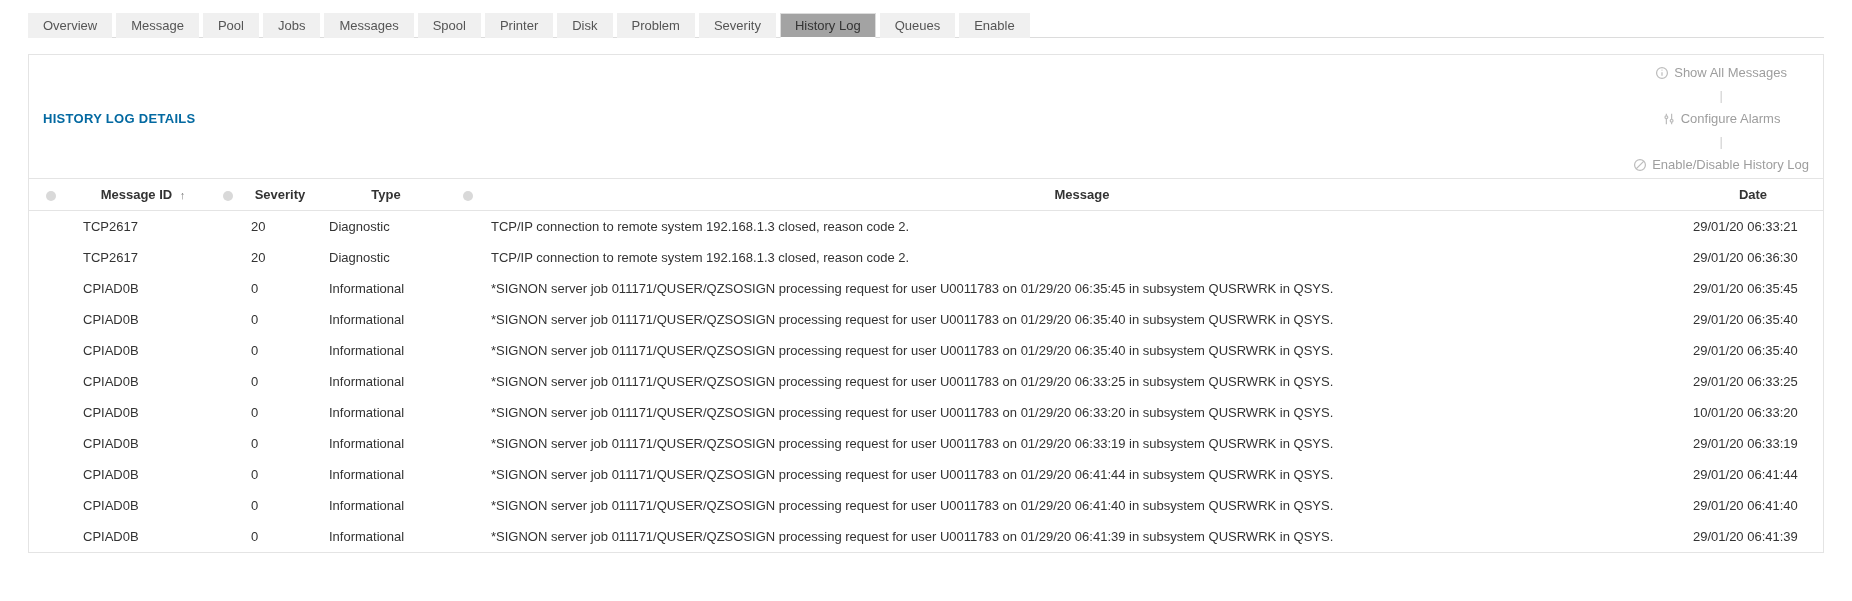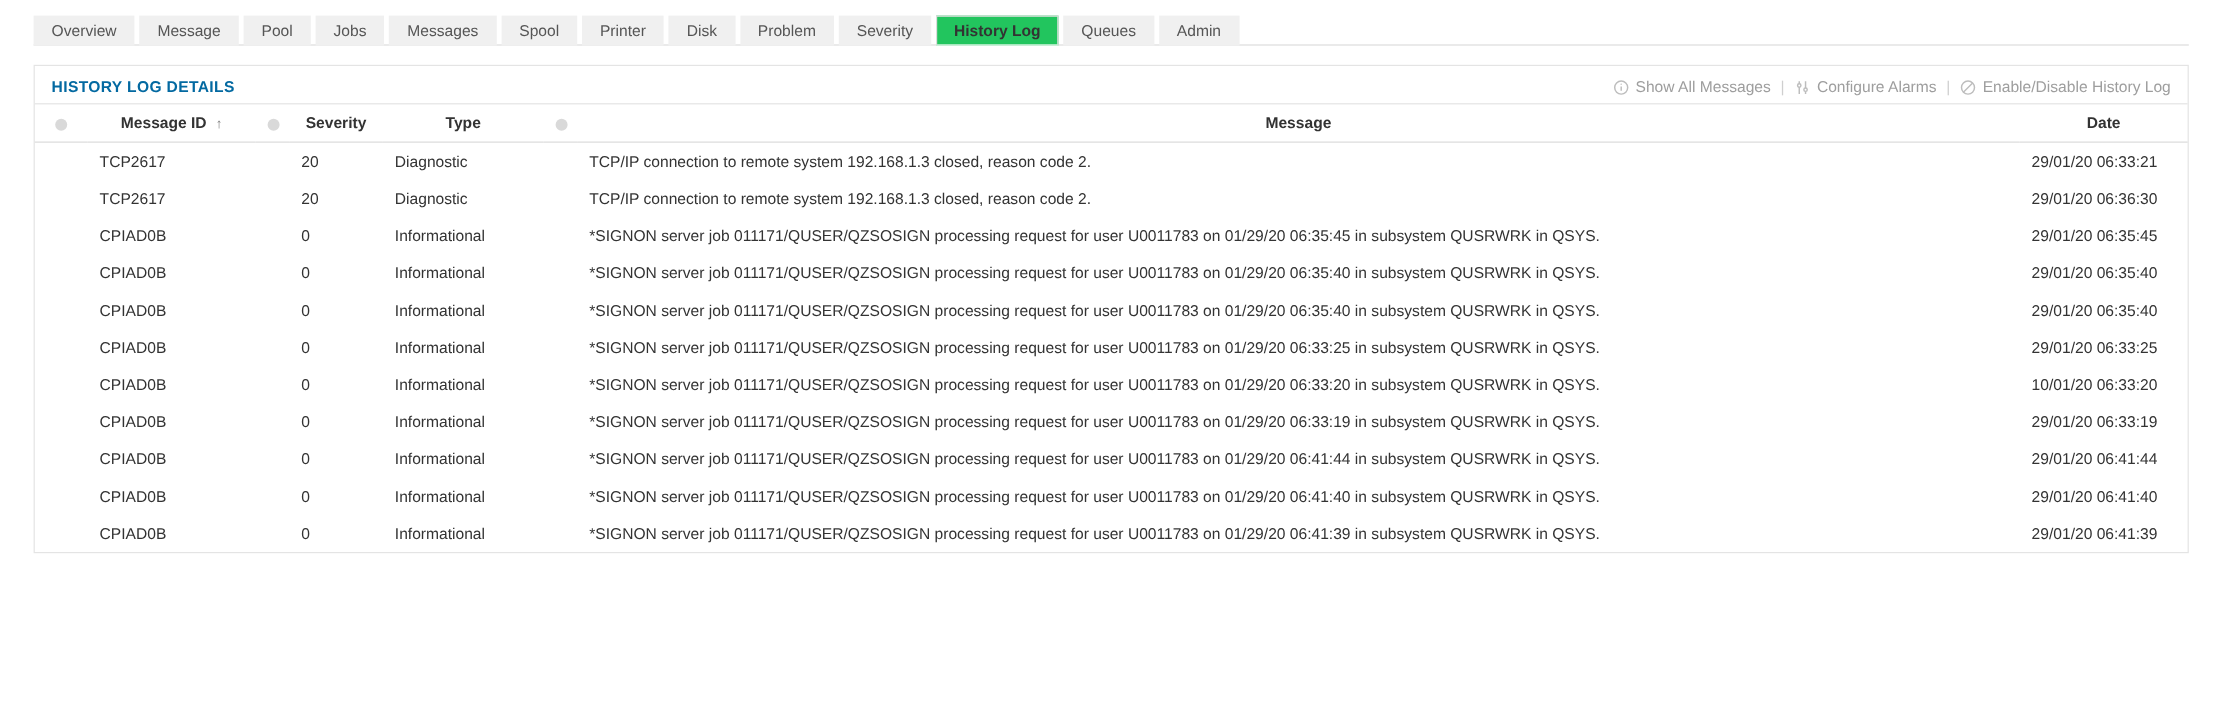--- a/index.html
+++ b/index.html
@@ -24,23 +24,23 @@
     background: #f0f0f0;
     color: #555;
     border: 1px solid transparent;
     border-bottom: none;
     cursor: pointer;
     font-size: 13px;
     position: relative;
     top: 1px;
   }
   .tab.active {
-    background: #22c55e;
+    background: #a3a3a3;
     color: #333;
-    font-weight: bold;
+    font-weight: normal;
     border: 1px solid #dcdcdc;
     border-bottom: 1px solid #fff;
   }
   .panel {
     border: 1px solid #e4e4e4;
   }
   .panel-header {
     display: flex;
     align-items: center;
     justify-content: space-between;
@@ -52,20 +52,21 @@
     color: #0369a1;
     letter-spacing: .3px;
     font-size: 13px;
   }
   .panel-actions {
     display: flex;
     align-items: center;
     gap: 8px;
     color: #9e9e9e;
     font-size: 13px;
+    flex-direction: column;
   }
   .panel-actions a {
     color: #9e9e9e;
     text-decoration: none;
     display: inline-flex;
     align-items: center;
     gap: 5px;
     cursor: pointer;
   }
   .panel-actions .sep { color: #cfcfcf; }
@@ -120,21 +121,21 @@
       <div class="tab">Pool</div>
       <div class="tab">Jobs</div>
       <div class="tab">Messages</div>
       <div class="tab">Spool</div>
       <div class="tab">Printer</div>
       <div class="tab">Disk</div>
       <div class="tab">Problem</div>
       <div class="tab">Severity</div>
       <div class="tab active">History Log</div>
       <div class="tab">Queues</div>
-      <div class="tab">Admin</div>
+      <div class="tab">Enable</div>
     </div>
 
   <div class="panel">
     <div class="panel-header">
       <div class="panel-title">HISTORY LOG DETAILS</div>
       <div class="panel-actions">
         <a>
           <span class="icon">
             <svg viewBox="0 0 16 16" width="14" height="14" fill="none" stroke="currentColor" stroke-width="1.4">
                 <circle cx="8" cy="8" r="6.2"></circle>

